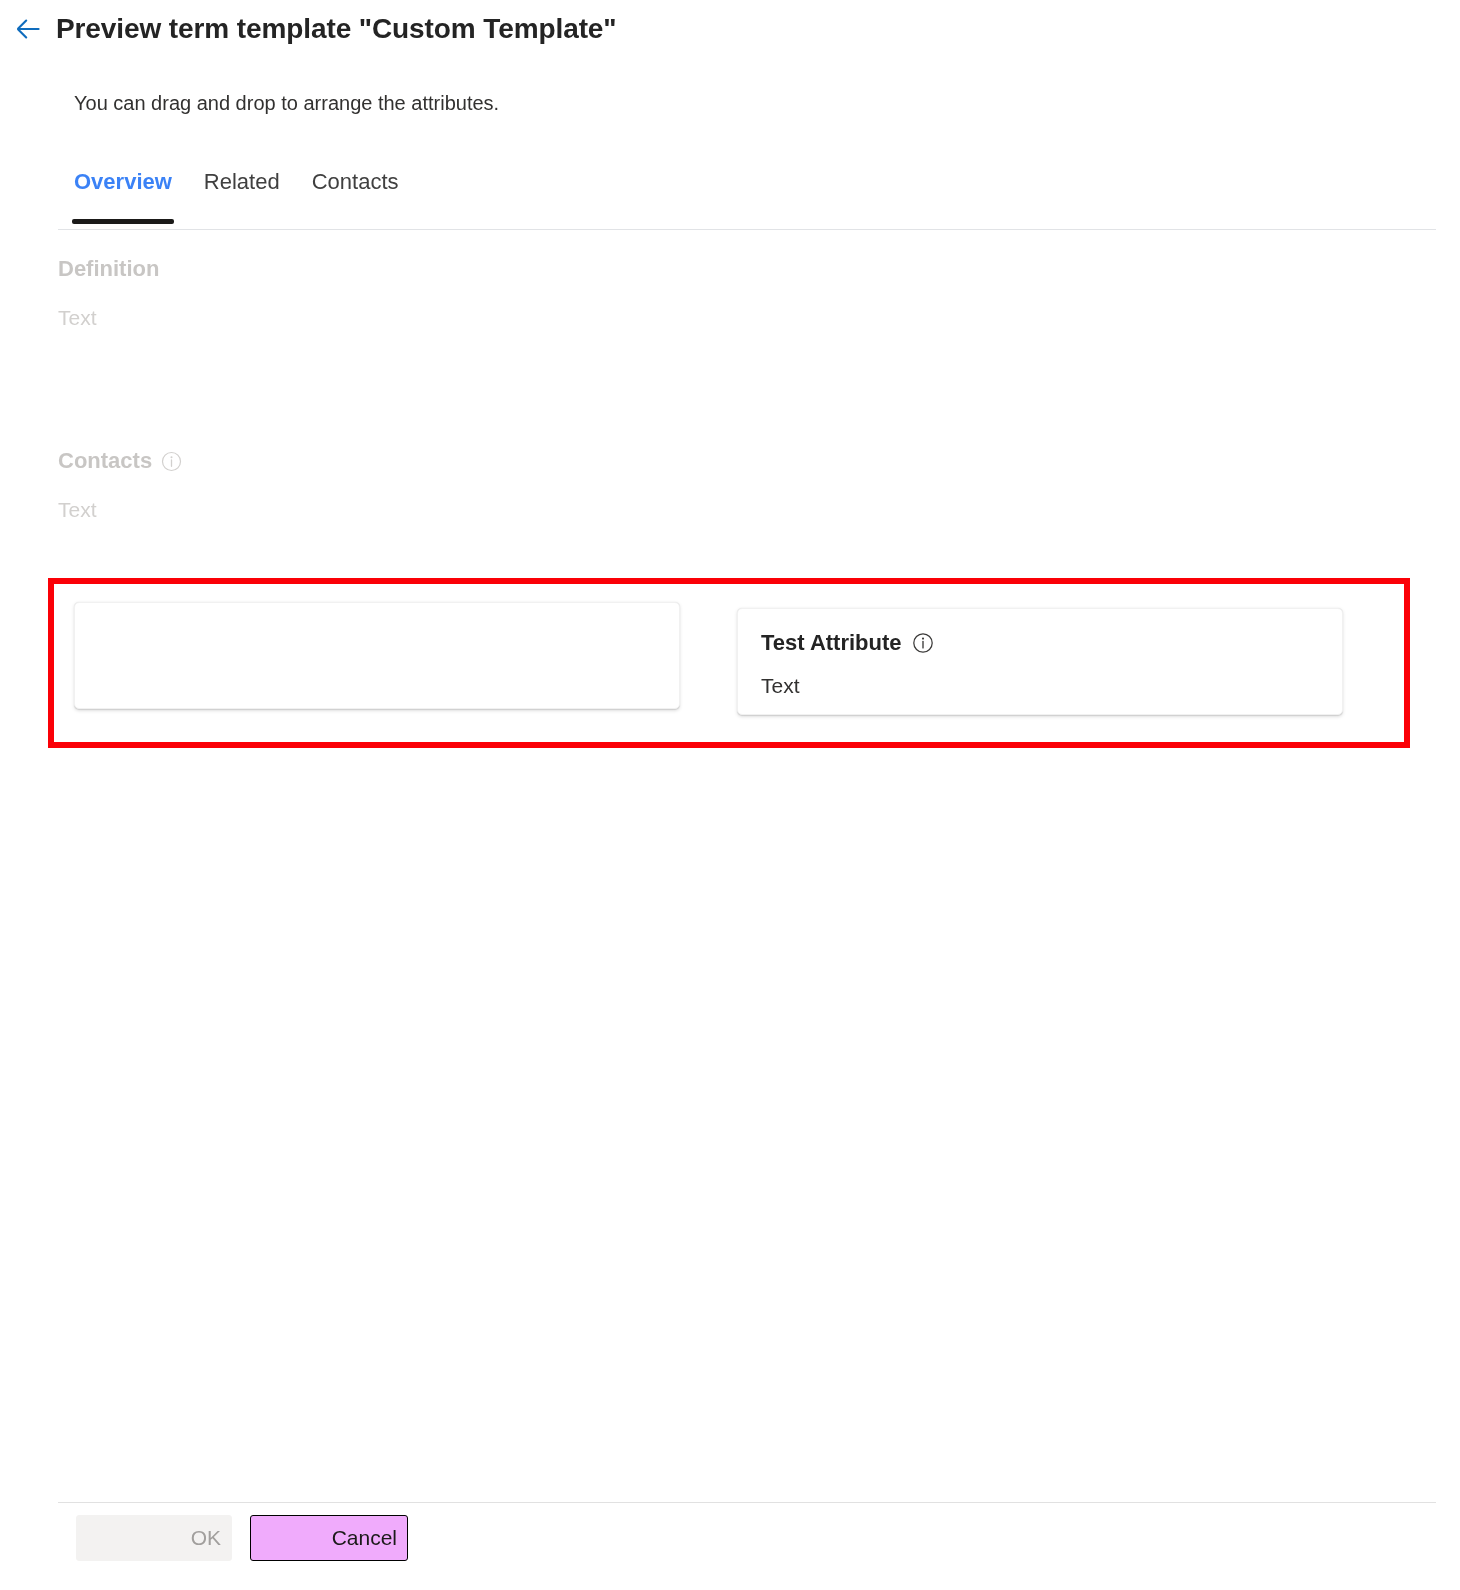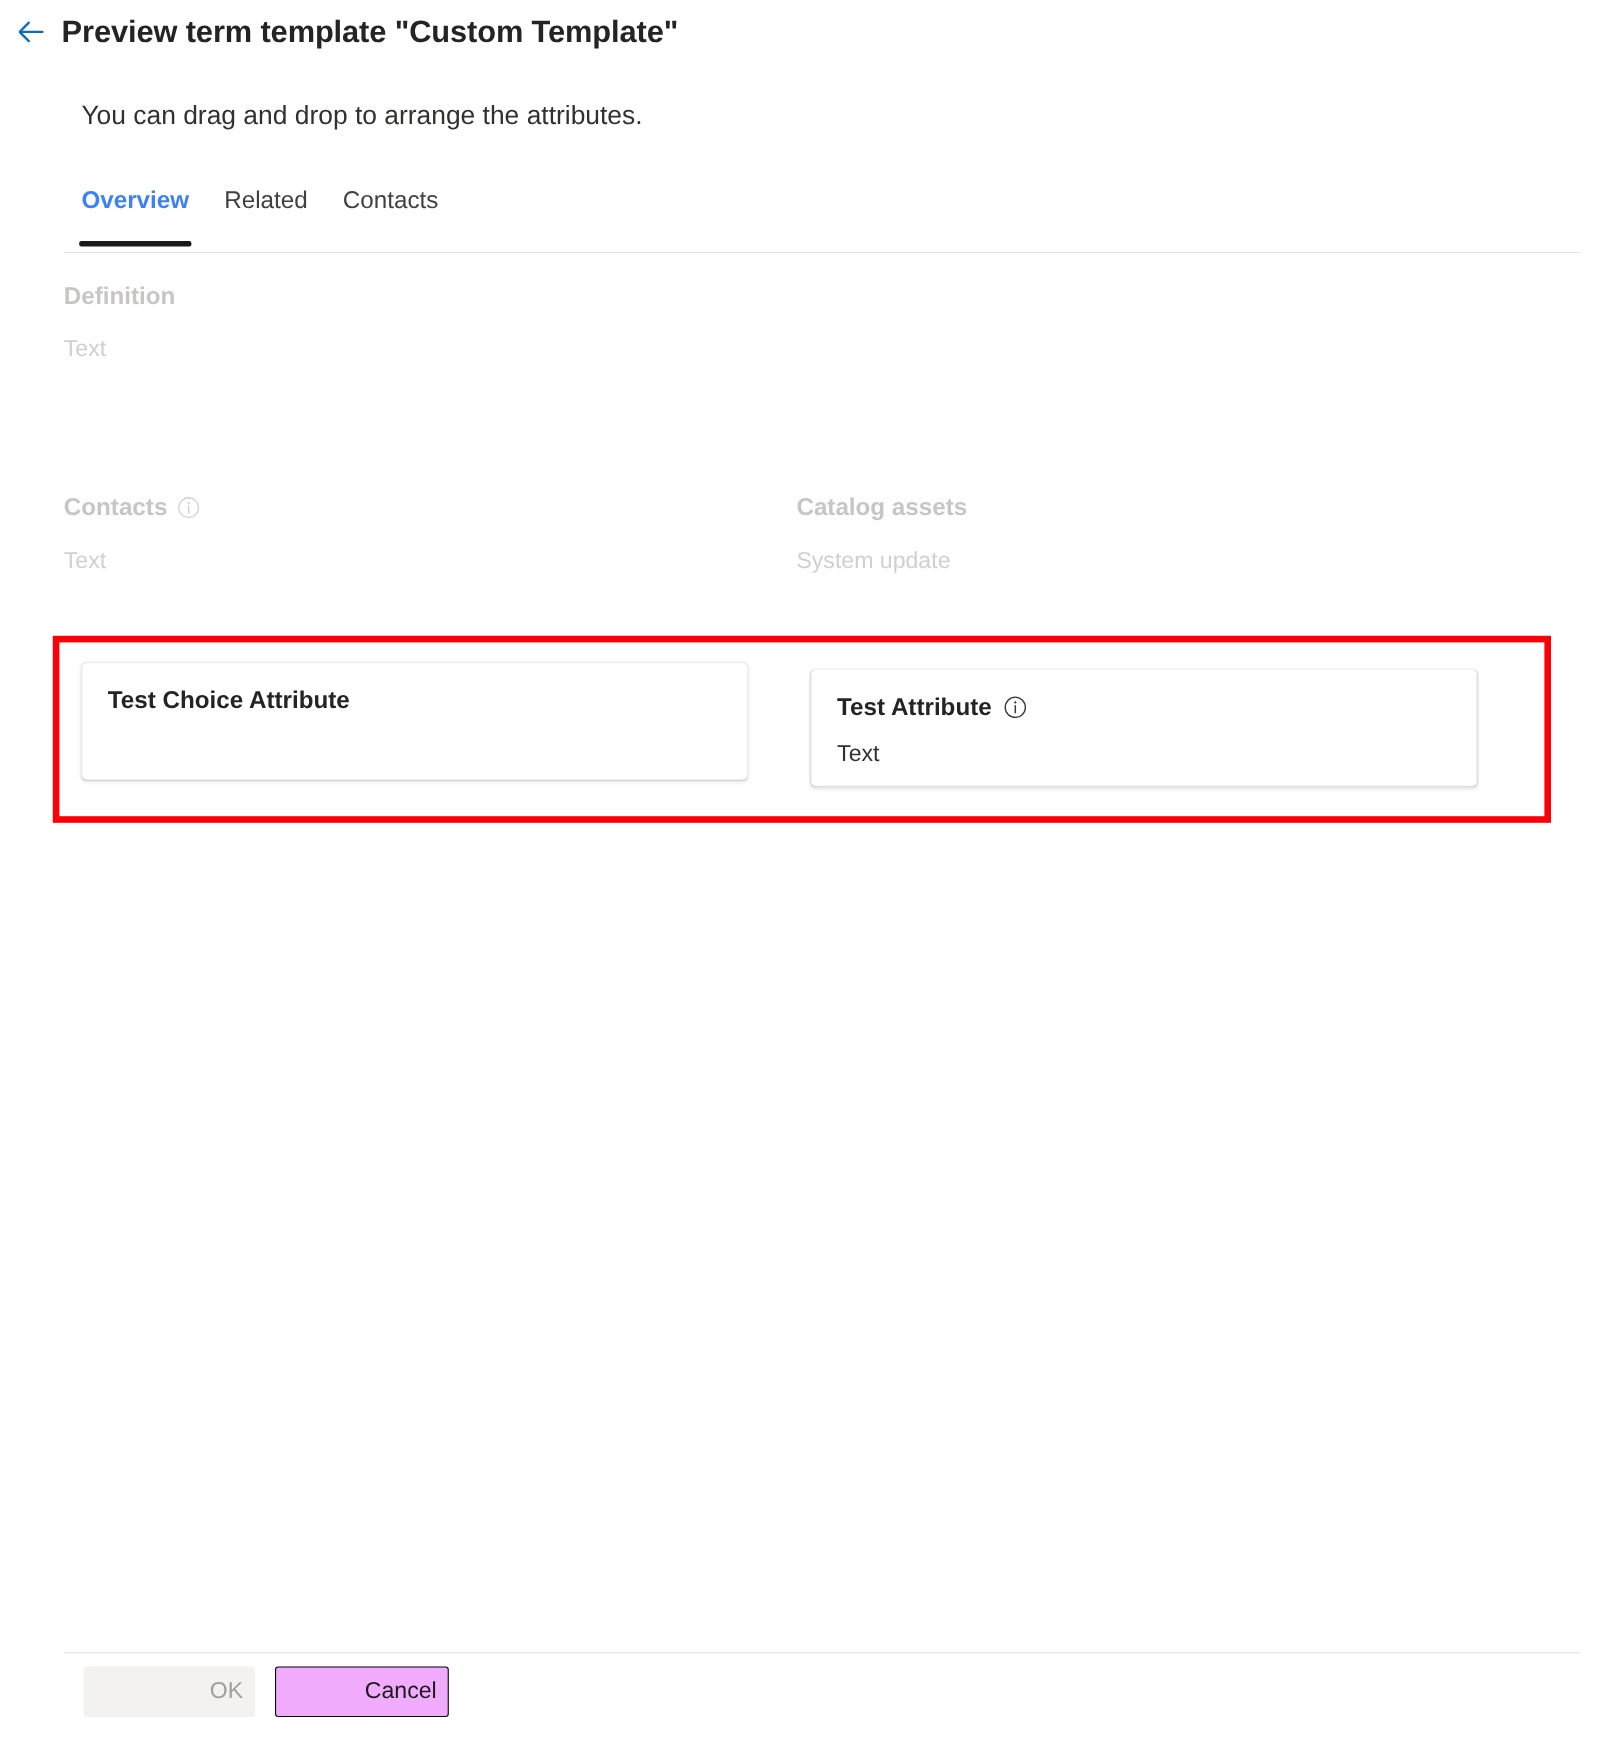--- a/index.html
+++ b/index.html
@@ -47,21 +47,21 @@
     letter-spacing: -0.1px;
     margin-left: 6px;
     white-space: nowrap;
   }
 
   
   .subtitle {
     position: absolute;
     left: 74px;
     top: 92px;
-    font-size: 24px;
+    font-size: 20px;
     color: #323130;
     font-weight: 400;
   }
 
   
   .tabbar {
     position: absolute;
     left: 58px;
     top: 160px;
     width: 1378px;
@@ -286,38 +286,29 @@
           <span class="info-icon-faded">
             <svg width="21" height="21" viewBox="0 0 21 21" aria-hidden="true">
               <circle cx="10.5" cy="10.5" r="9" fill="none" stroke="#d2d0ce" stroke-width="1.2"></circle>
               <circle cx="10.5" cy="6.2" r="1" fill="#d2d0ce"></circle>
               <line x1="10.5" y1="9" x2="10.5" y2="15.3" stroke="#d2d0ce" stroke-width="1.3" stroke-linecap="round"></line>
             </svg>
           </span>
         </div>
         <div class="field-value">Text</div>
       </div>
-      <div class="form-col">
-        <div class="field-label">
-          <span>Catalog assets</span>
-        </div>
-        <div class="field-value">System update</div>
-      </div>
     </div>
 
   </div>
 
   <div class="highlight-box"></div>
 
   <div class="cards-layer">
 
     <div class="attr-card card-left">
-      <div class="card-title">
-        <span>Test Choice Attribute</span>
-      </div>
     </div>
 
     <div class="attr-card card-right">
       <div class="card-title">
         <span>Test Attribute</span>
         <span class="info-icon">
           <svg width="22" height="22" viewBox="0 0 22 22" aria-hidden="true">
             <circle cx="11" cy="11" r="9.2" fill="none" stroke="#3b3a39" stroke-width="1.25"></circle>
             <circle cx="11" cy="6.6" r="1.05" fill="#3b3a39"></circle>
             <line x1="11" y1="9.5" x2="11" y2="15.9" stroke="#3b3a39" stroke-width="1.35" stroke-linecap="round"></line>

